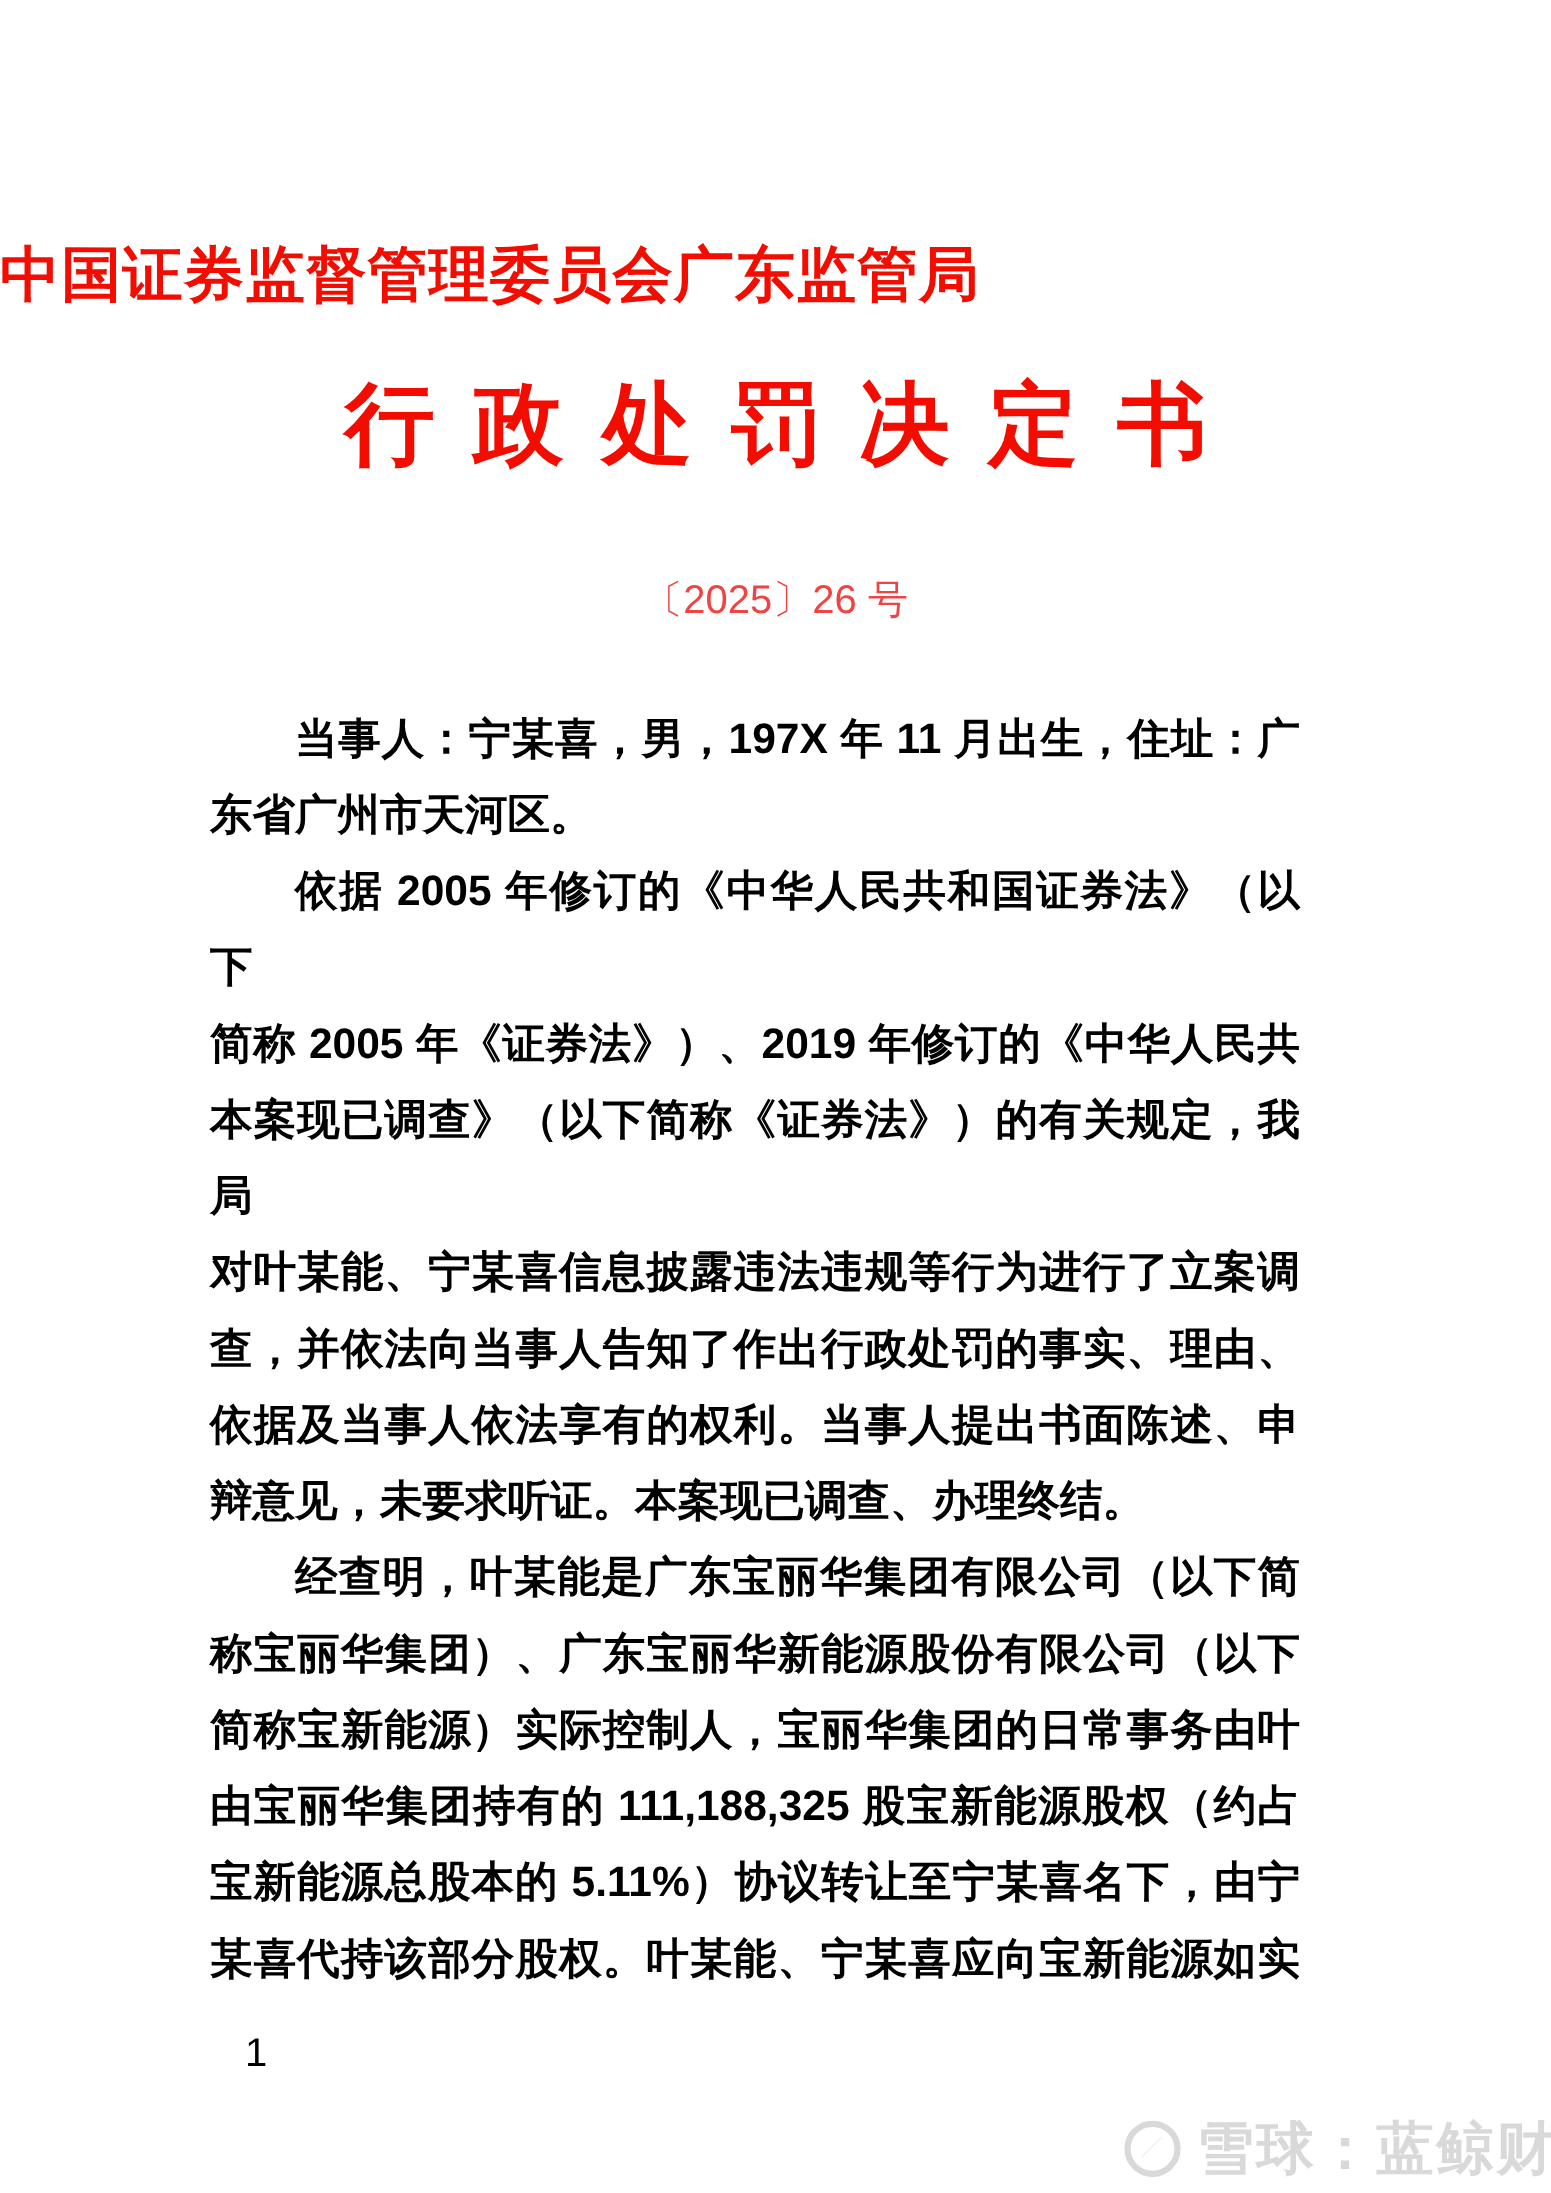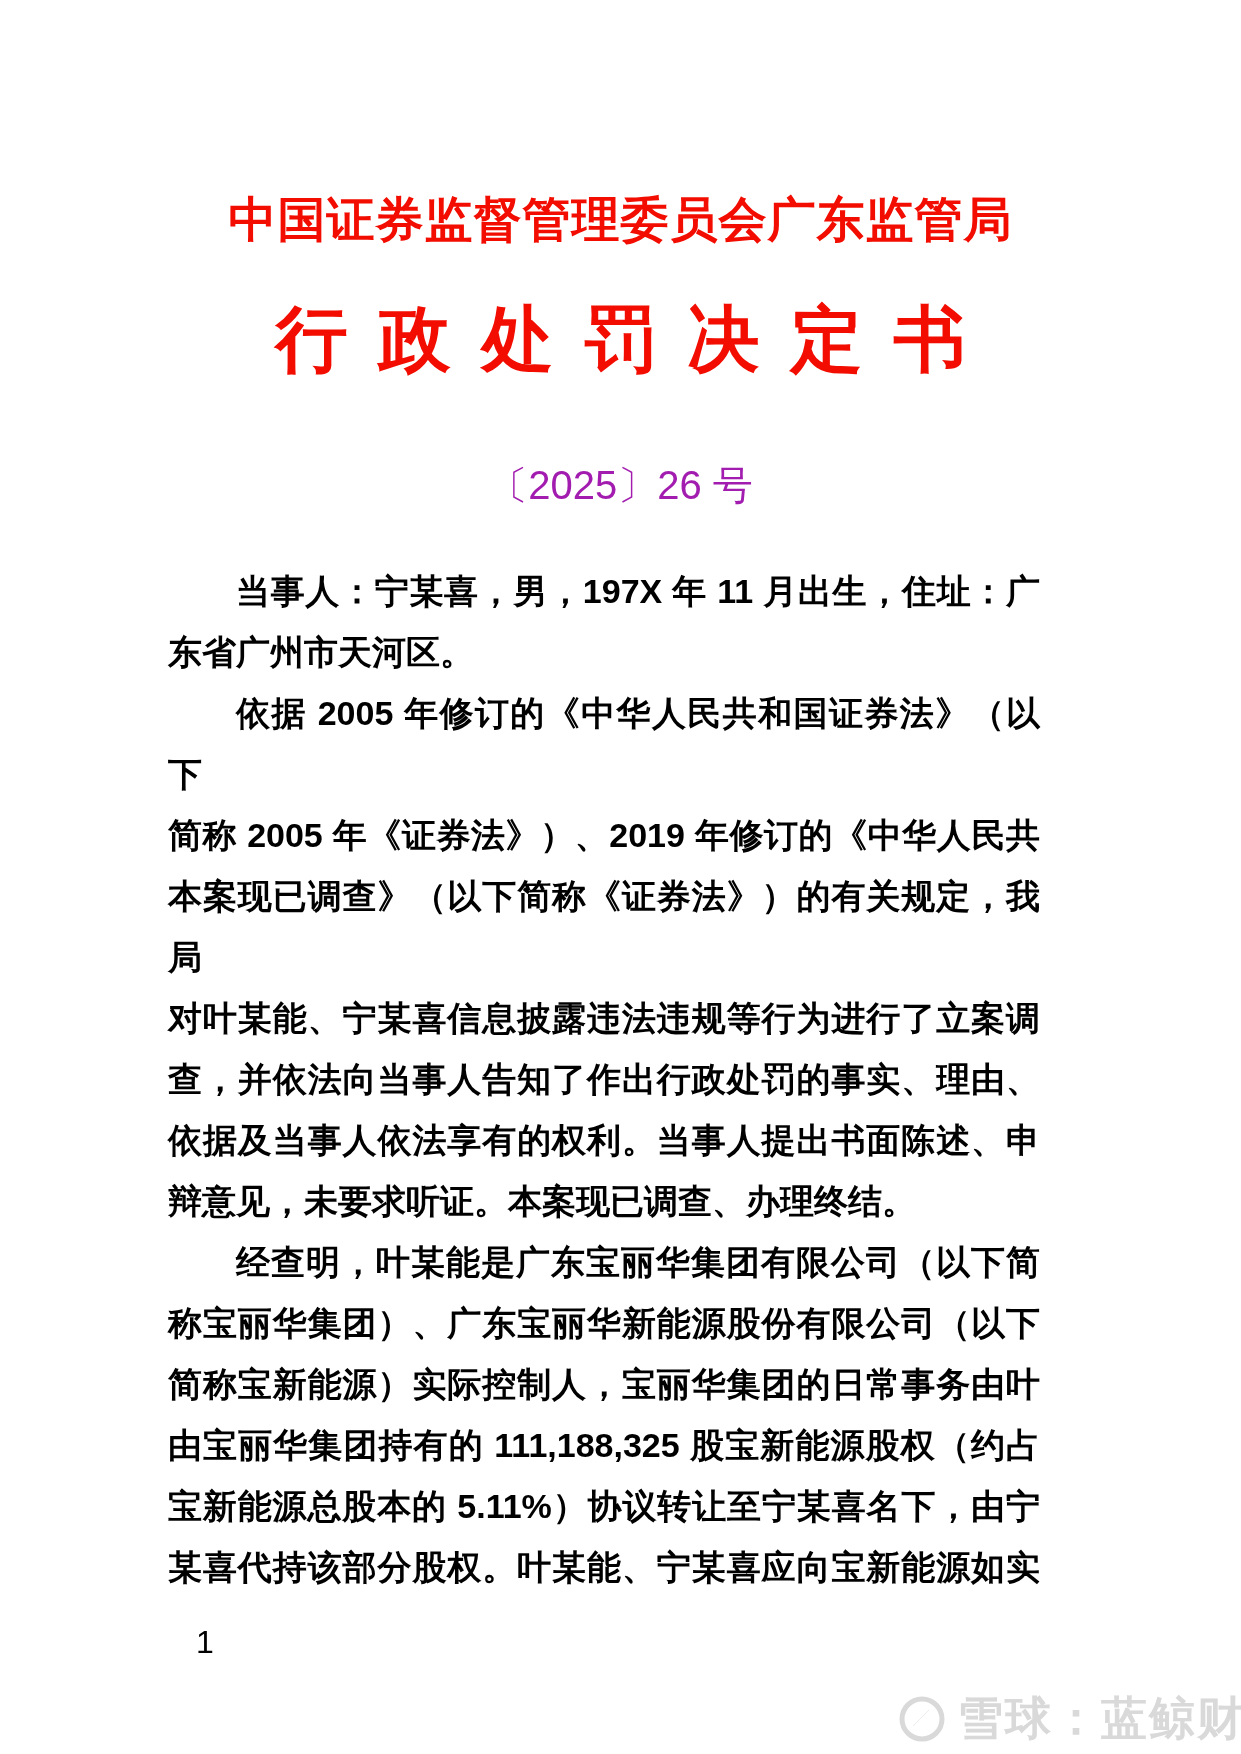--- a/index.html
+++ b/index.html
@@ -8,21 +8,21 @@
     width: 1241px;
     height: 1754px;
     background: #ffffff;
     font-family: "Liberation Sans", sans-serif;
     overflow: hidden;
   }
   .title1 {
     position: absolute;
     top: 188px; left: 0; width: 100%;
     margin: 0;
-    text-align: center;
+    text-align: left;
     font-size: 48px;
     font-weight: 700;
     color: #f20d00;
     letter-spacing: 1px;
   }
   .title2 {
     position: absolute;
     top: 292px; left: 0; width: 100%;
     margin: 0;
     text-align: center;
@@ -32,23 +32,23 @@
     white-space: nowrap;
   }
   .title2 .spread {
     letter-spacing: 31px;
     margin-right: -31px;
   }
   .docnum {
     position: absolute;
     top: 458px; left: 0; width: 100%;
     text-align: center;
-    font-size: 40px;
+    font-size: 32px;
     font-weight: 400;
-    color: #a21caf;
+    color: #ef4444;
   }
   .bodytext {
     position: absolute;
     top: 561px;
     left: 168px;
     width: 872px;
     font-size: 34px;
     font-weight: 700;
     color: #000000;
     line-height: 61px;

